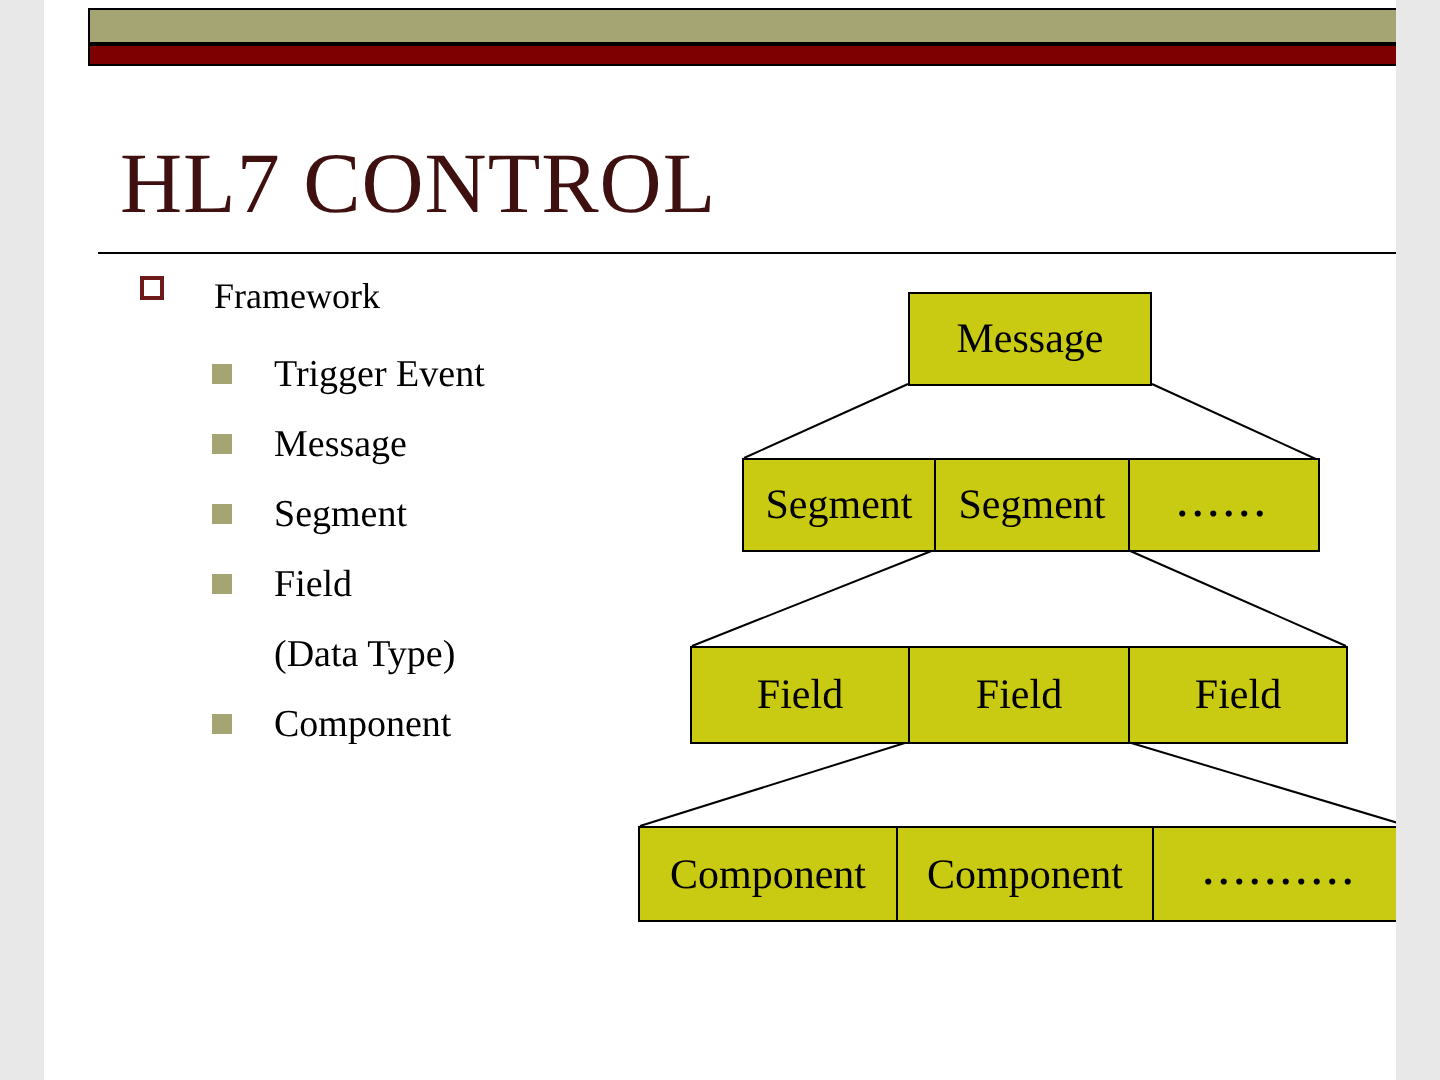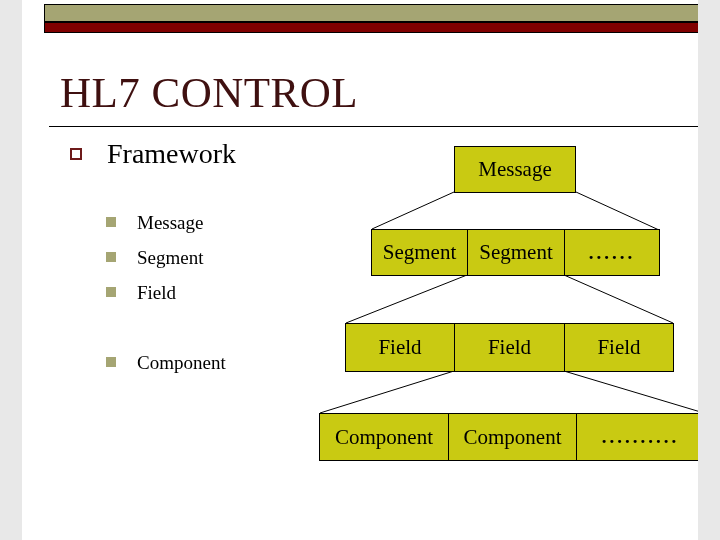--- a/index.html
+++ b/index.html
@@ -17,21 +17,21 @@
   
   .bar-tan{position:absolute;left:22px;top:4px;width:664px;height:18px;background:var(--accent-tan);border:1px solid #000}
   .sq-maroon{position:absolute;left:688px;top:4px;width:17px;height:18px;background:var(--accent-maroon);border:1px solid #000}
   .bar-maroon{position:absolute;left:22px;top:22px;width:664px;height:11px;background:var(--accent-maroon);border:1px solid #000}
   .sq-tan{position:absolute;left:687px;top:22px;width:17px;height:11px;background:var(--accent-tan);border:1px solid #000}
 
   .title{position:absolute;left:38px;top:68px;font-size:43px;color:var(--title-color);letter-spacing:.5px;white-space:nowrap}
   .rule{position:absolute;left:27px;top:126px;width:672px;height:1px;background:#000}
 
   
-  .fw-row{position:absolute;left:48px;top:138px;display:flex;align-items:center;font-size:28px;color:var(--text-color)}
+  .fw-row{position:absolute;left:48px;top:138px;display:flex;align-items:flex-start;font-size:18px;color:var(--text-color)}
   .fw-bullet{width:12px;height:12px;border:2px solid #6E1A1A;margin-right:25px;flex:0 0 auto}
   .sub-row{position:absolute;left:84px;display:flex;align-items:flex-start;font-size:19px;line-height:24px;color:var(--text-color)}
   .sub-bullet{width:10px;height:10px;background:var(--accent-tan);margin-right:21px;margin-top:6px;flex:0 0 auto}
   .sub-bullet.hidden{visibility:hidden}
 
   
   .box{position:absolute;background:var(--box-fill);border:1px solid #000;display:flex;align-items:center;justify-content:center;font-size:21px;color:var(--text-color);white-space:nowrap}
   .dots{font-weight:bold;letter-spacing:3px;font-size:19px}
   .connectors{position:absolute;left:0;top:0;pointer-events:none}
 
@@ -48,31 +48,39 @@
   <div class="sq-tan"></div>
 
   <div class="title">HL7 CONTROL</div>
   <div class="rule"></div>
 
   <div class="fw-row">
     <span class="fw-bullet"></span>
     <span>Framework</span>
   </div>
 
+  <div class="sub-row" style="top:176px">
+    <span class="sub-bullet"></span>
+    <span>Trigger Event</span>
+  </div>
   <div class="sub-row" style="top:211px">
     <span class="sub-bullet"></span>
     <span>Message</span>
   </div>
   <div class="sub-row" style="top:246px">
     <span class="sub-bullet"></span>
     <span>Segment</span>
   </div>
   <div class="sub-row" style="top:281px">
     <span class="sub-bullet"></span>
     <span>Field</span>
+  </div>
+  <div class="sub-row" style="top:316px">
+    <span class="sub-bullet hidden"></span>
+    <span>(Data Type)</span>
   </div>
   <div class="sub-row" style="top:351px">
     <span class="sub-bullet"></span>
     <span>Component</span>
   </div>
 
   <svg class="connectors" width="720" height="540">
     <line x1="432" y1="192" x2="350" y2="229" stroke="#000" stroke-width="1"></line>
     <line x1="554" y1="192" x2="637" y2="230" stroke="#000" stroke-width="1"></line>
     <line x1="445" y1="275" x2="324" y2="323" stroke="#000" stroke-width="1"></line>

